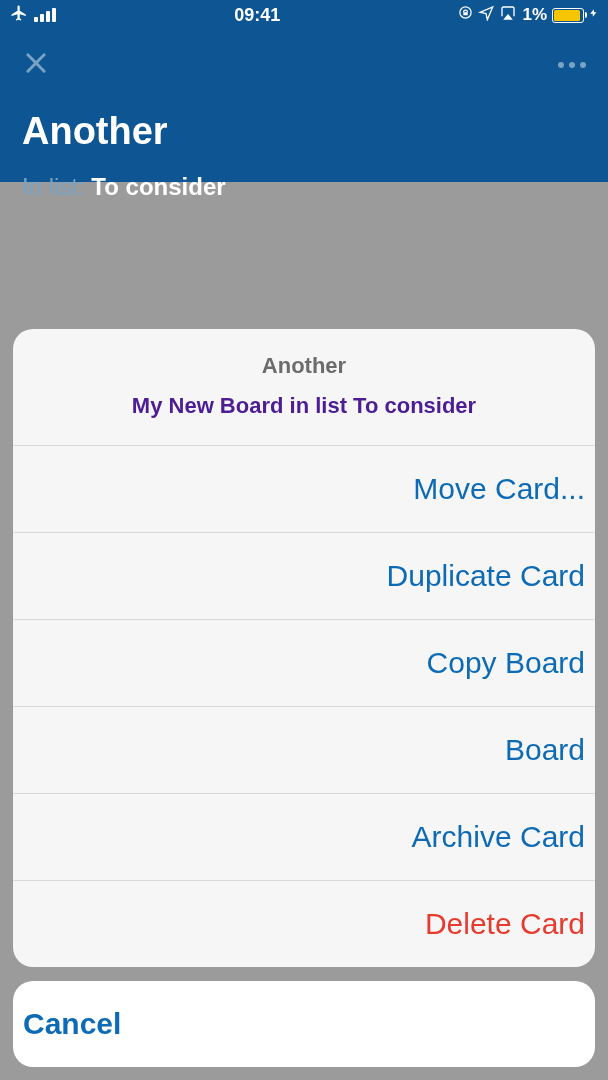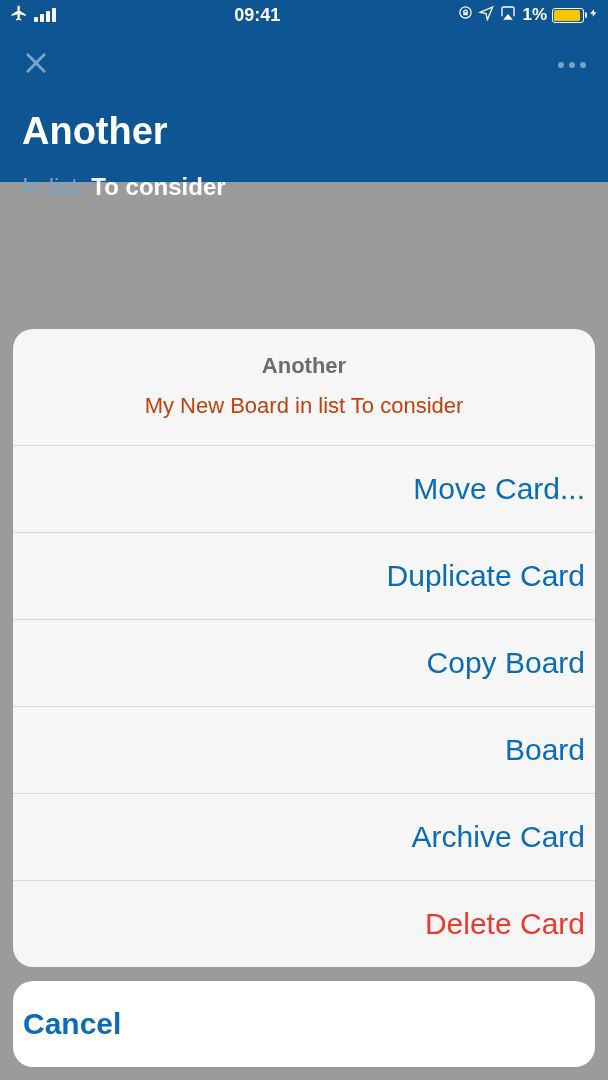--- a/index.html
+++ b/index.html
@@ -136,23 +136,23 @@
       padding: 24px 20px 26px 20px;
       border-bottom: 1px solid rgba(0,0,0,0.12);
     }
     .sheet-title {
       color: #6c6c6c;
       font-size: 22px;
       font-weight: 600;
       margin-bottom: 14px;
     }
     .sheet-subtitle {
-      color: #c2410c;
+      color: #4c1d95;
       font-size: 22px;
-      font-weight: 400;
+      font-weight: 700;
     }
     .sheet-item {
       text-align: right;
       padding: 26px 10px;
       font-size: 30px;
       color: #0d6bb6;
       border-bottom: 1px solid rgba(0,0,0,0.12);
     }
     .sheet-item:last-child {
       border-bottom: none;

